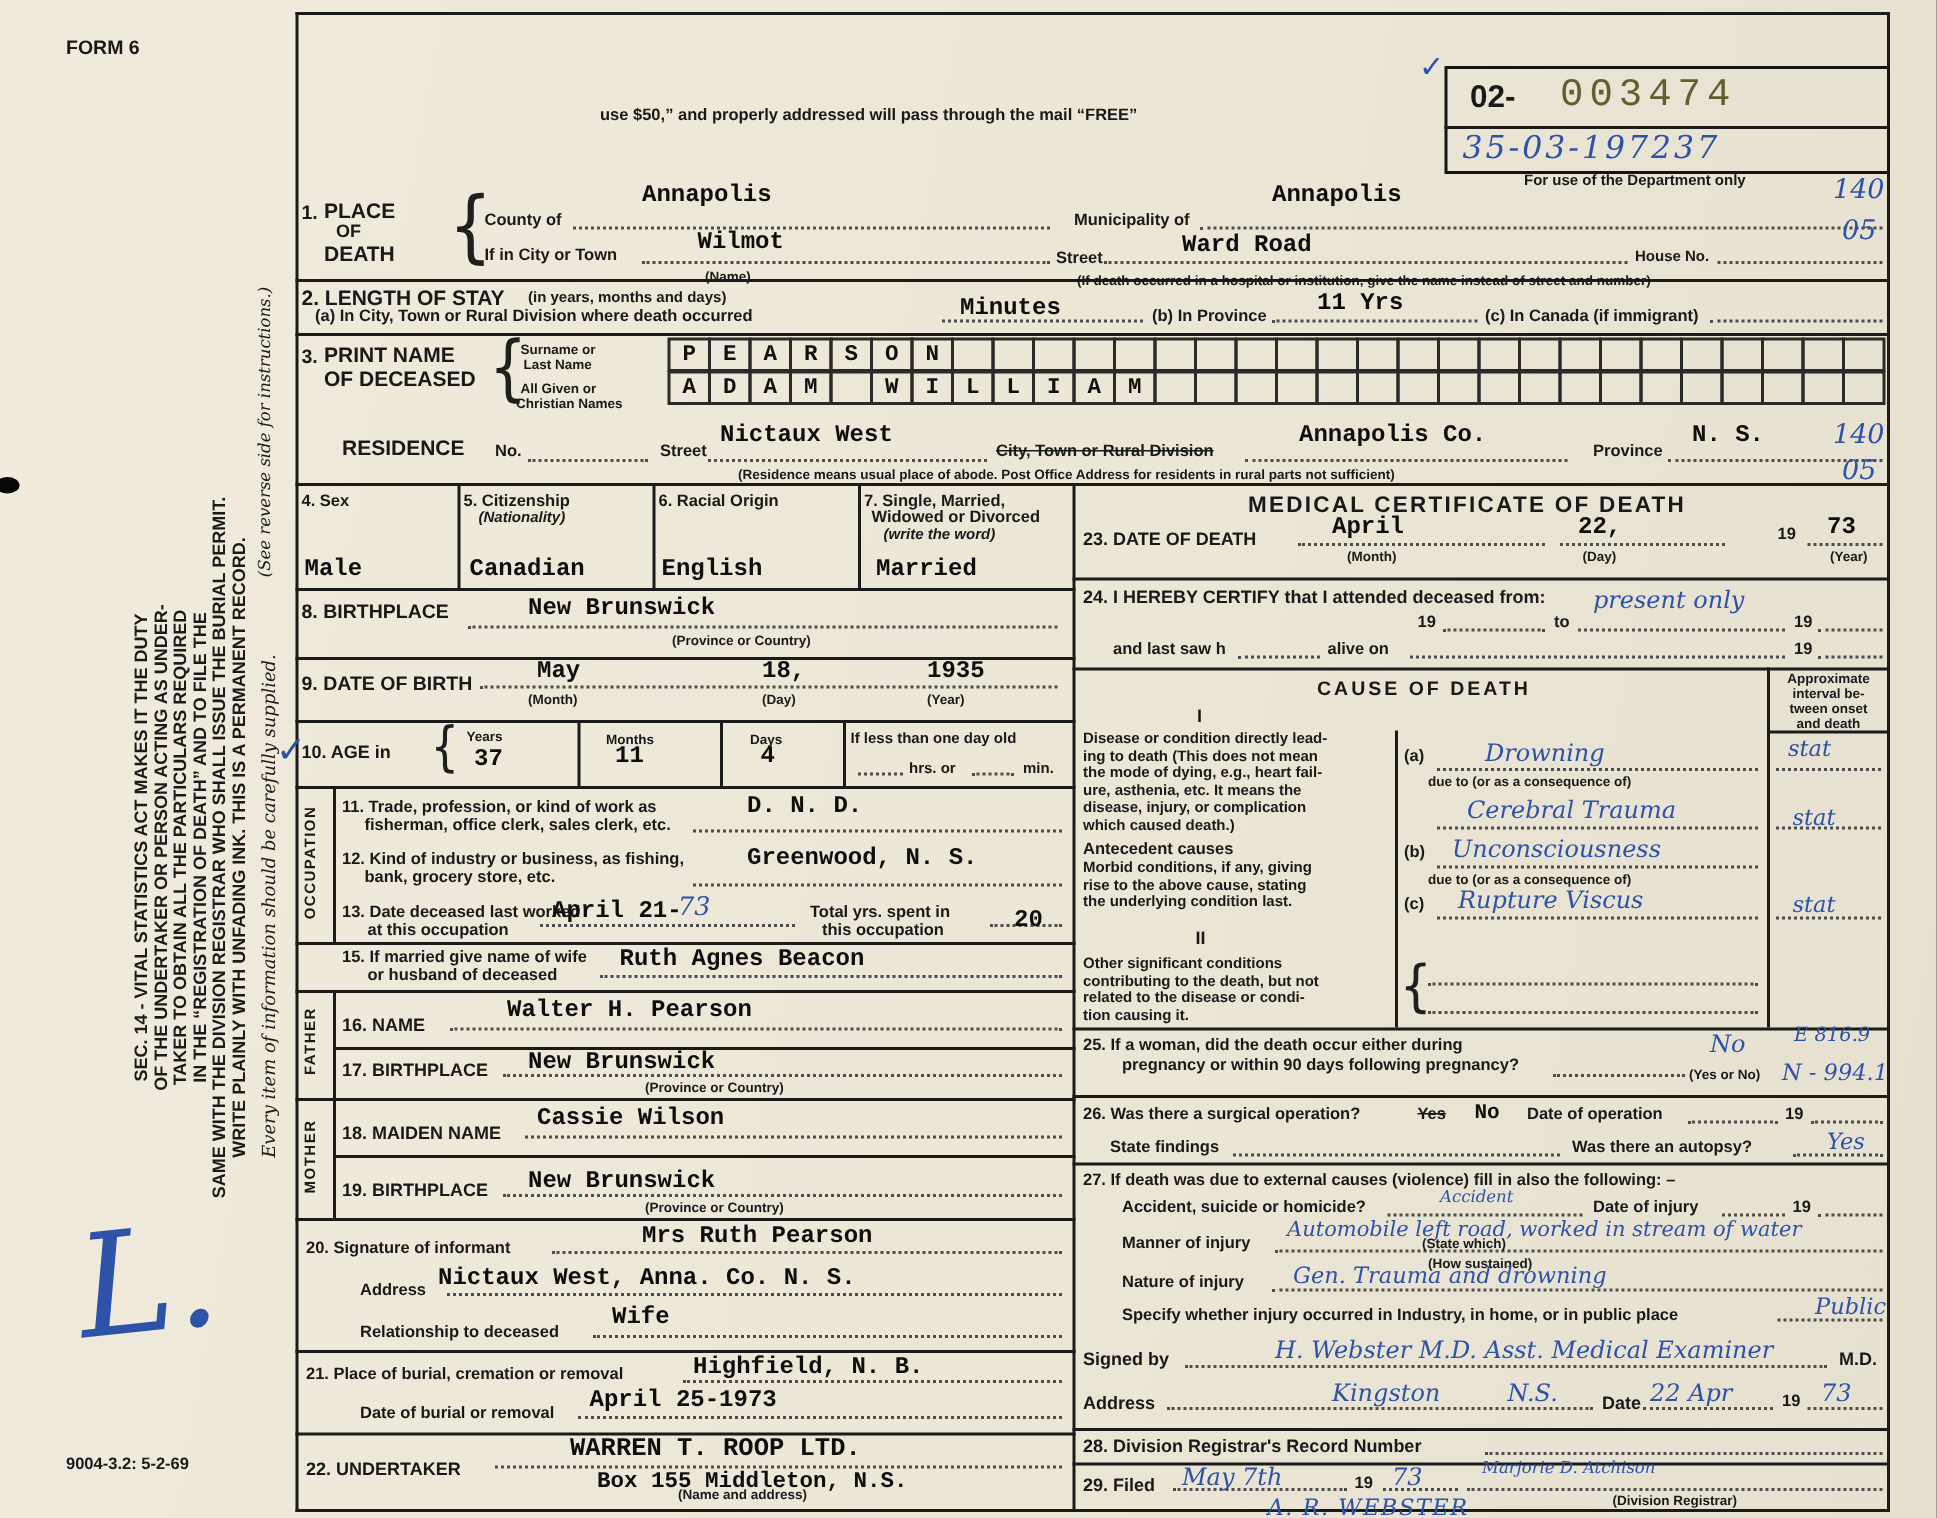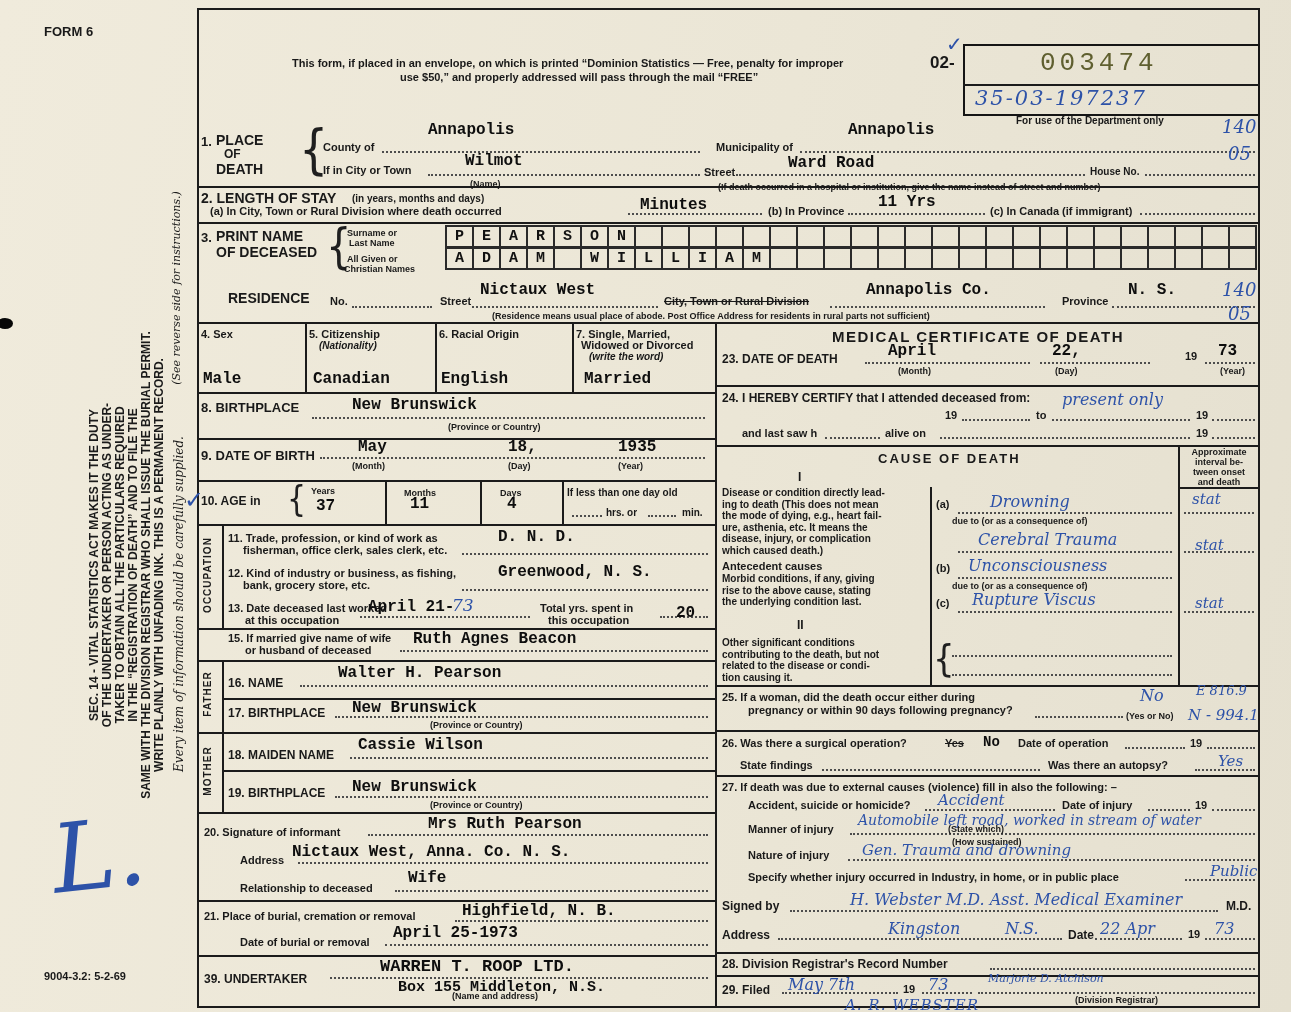--- a/index.html
+++ b/index.html
@@ -149,27 +149,26 @@
     <div>TAKER TO OBTAIN ALL THE PARTICULARS REQUIRED</div>
     <div>IN THE “REGISTRATION OF DEATH” AND TO FILE THE</div>
     <div>SAME WITH THE DIVISION REGISTRAR WHO SHALL ISSUE THE BURIAL PERMIT.</div>
     <div>WRITE PLAINLY WITH UNFADING INK. THIS IS A PERMANENT RECORD.</div>
   </div>
   <div class="rot" style="left:170px;top:408px;width:240px;font-size:11px;font-weight:400;font-style:italic;font-family:'DejaVu Serif',serif">(See reverse side for instructions.)</div>
   <div class="rot" style="left:172px;top:800px;width:392px;font-size:12px;font-weight:400;font-style:italic;font-family:'DejaVu Serif',serif">Every item of information should be carefully supplied.</div>
   <div class="h" style="left:52px;top:800px;font-size:95px;transform:rotate(-6deg)">L.</div>
   <div class="l s11" style="left:44px;top:970px;font-weight:700">9004-3.2: 5-2-69</div>
 
-  <div class="l s11" style="left:292px;top:57px">This form, if placed in an envelope, on which is printed “Dominion Statistics — Free, penalty for improper</div>
   <div class="l s11" style="left:400px;top:71px">use $50,” and properly addressed will pass through the mail “FREE”</div>
 
   <div style="position:absolute;left:963px;top:44px;width:293px;height:68px;border:2px solid #151515"></div>
   <div class="hl" style="left:963px;top:84px;width:297px"></div>
   <div class="h" style="left:946px;top:32px;font-size:20px;font-style:normal">✓</div>
-  <div class="l" style="left:930px;top:53px;font-size:17px">02-</div>
+  <div class="l" style="left:980px;top:53px;font-size:21px">02-</div>
   <div class="serialnum" style="left:1040px;top:48px">003474</div>
   <div class="h" style="left:975px;top:86px;font-size:21px;letter-spacing:2px">35-03-197237</div>
   <div class="l s10" style="left:1016px;top:115px">For use of the Department only</div>
   <div class="h" style="left:1222px;top:116px;font-size:18px">140</div>
   <div class="h" style="left:1228px;top:143px;font-size:18px">05</div>
 
   <div class="l s13" style="left:201px;top:134px">1.</div>
   <div class="l s14" style="left:216px;top:132px">PLACE</div>
   <div class="l s12" style="left:224px;top:147px">OF</div>
   <div class="l s14" style="left:216px;top:161px">DEATH</div>
@@ -352,21 +351,21 @@
   <div class="l s11" style="left:240px;top:854px">Address</div>
   <div class="t" style="left:292px;top:843px">Nictaux West, Anna. Co. N. S.</div>
   <div class="l s11" style="left:240px;top:882px">Relationship to deceased</div>
   <div class="t" style="left:408px;top:869px">Wife</div>
 
   <div class="l s11" style="left:204px;top:910px">21. Place of burial, cremation or removal</div>
   <div class="t" style="left:462px;top:902px">Highfield, N. B.</div>
   <div class="l s11" style="left:240px;top:936px">Date of burial or removal</div>
   <div class="t" style="left:393px;top:924px">April 25-1973</div>
 
-  <div class="l s12" style="left:204px;top:972px">39. UNDERTAKER</div>
+  <div class="l s12" style="left:204px;top:972px">22. UNDERTAKER</div>
   <div class="t" style="left:380px;top:957px;font-size:17px">WARREN T. ROOP LTD.</div>
   <div class="t" style="left:398px;top:979px;font-size:15px">Box 155  Middleton, N.S.</div>
   <div class="l s9" style="left:452px;top:991px">(Name and address)</div>
 
   <div class="l s15" style="left:832px;top:328px;letter-spacing:1.5px">MEDICAL CERTIFICATE OF DEATH</div>
   <div class="l s12" style="left:722px;top:352px">23. DATE OF DEATH</div>
   <div class="t" style="left:888px;top:342px">April</div>
   <div class="t" style="left:1052px;top:342px">22,</div>
   <div class="l s11" style="left:1185px;top:350px">19</div>
   <div class="t" style="left:1218px;top:342px">73</div>
@@ -437,21 +436,21 @@
   <div class="l s11 strike" style="left:945px;top:737px">Yes</div>
   <div class="t" style="left:983px;top:734px;font-size:14px">No</div>
   <div class="l s11" style="left:1018px;top:737px">Date of operation</div>
   <div class="l s11" style="left:1190px;top:737px">19</div>
   <div class="l s11" style="left:740px;top:759px">State findings</div>
   <div class="l s11" style="left:1048px;top:759px">Was there an autopsy?</div>
   <div class="h" style="left:1218px;top:752px;font-size:15px">Yes</div>
 
   <div class="l s11" style="left:722px;top:781px">27. If death was due to external causes (violence) fill in also the following: –</div>
   <div class="l s11" style="left:748px;top:799px">Accident, suicide or homicide?</div>
-  <div class="h" style="left:938px;top:791px;font-size:15px">Accident</div>
+  <div class="h" style="left:960px;top:791px;font-size:11px">Accident</div>
   <div class="l s11" style="left:1062px;top:799px">Date of injury</div>
   <div class="l s11" style="left:1195px;top:799px">19</div>
   <div class="l s11" style="left:748px;top:823px">Manner of injury</div>
   <div class="l s9" style="left:948px;top:824px">(State which)</div>
   <div class="h" style="left:858px;top:812px;font-size:14px">Automobile left road, worked in stream of water</div>
   <div class="l s9" style="left:952px;top:837px">(How sustained)</div>
   <div class="l s11" style="left:748px;top:849px">Nature of injury</div>
   <div class="h" style="left:862px;top:841px;font-size:15px">Gen. Trauma and drowning</div>
   <div class="l s11" style="left:748px;top:871px">Specify whether injury occurred in Industry, in home, or in public place</div>
   <div class="h" style="left:1210px;top:862px;font-size:15px">Public</div>

